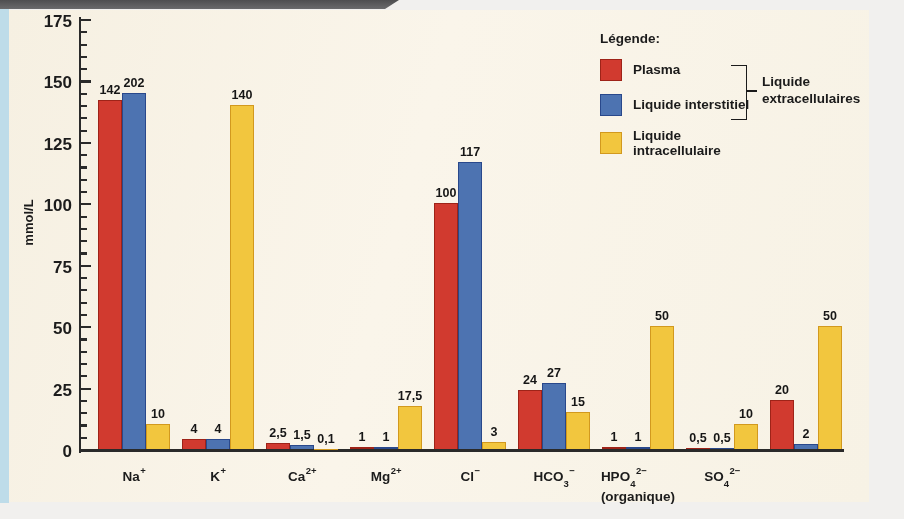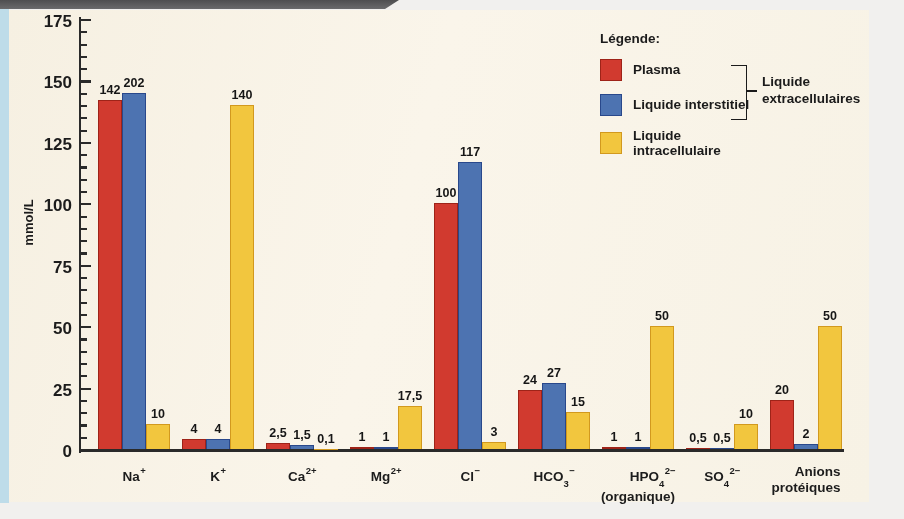--- a/index.html
+++ b/index.html
@@ -33,21 +33,21 @@
   .ylabel{
     position:absolute;left:-7px;top:215px;width:70px;text-align:center;
     font-size:13px;font-weight:600;transform:rotate(-90deg);
   }
   .bar{position:absolute;box-sizing:border-box;}
   .bar-value{
     position:absolute;transform:translateX(-50%);white-space:nowrap;
     font-size:12.5px;font-weight:600;color:#161616;
   }
   .x-cat{
-    position:absolute;transform:translateX(-50%);text-align:right;
+    position:absolute;transform:translateX(-50%);text-align:left;
     font-size:13.5px;font-weight:600;color:#1c1c1c;line-height:16px;white-space:nowrap;
   }
   .x-cat sup{font-size:9.5px;position:relative;top:-1px;left:0.5px;}
   .x-cat sub{font-size:9.5px;position:relative;top:3px;}
   .legend{
     position:absolute;left:600px;top:31px;width:290px;
   }
   .legend-title{font-size:13.5px;font-weight:bold;margin-bottom:12px;}
   .legend-row{display:flex;align-items:center;margin-bottom:12px;min-height:23px;}
   .swatch{width:22px;height:22px;box-sizing:border-box;flex:0 0 22px;margin-right:11px;}
@@ -221,18 +221,14 @@
       <div class="x-cat" style="left: 554px; top: 464px;">
         <div>HCO<sub>3</sub><sup>−</sup></div>
       </div>
       <div class="x-cat" style="left: 638px; top: 464px;">
         <div>HPO<sub>4</sub><sup>2−</sup></div>
         <div>(organique)</div>
       </div>
       <div class="x-cat" style="left: 722px; top: 464px;">
         <div>SO<sub>4</sub><sup>2−</sup></div>
       </div>
-      <div class="x-cat" style="left: 806px; top: 464px;">
-        <div>Anions</div>
-        <div>protéiques</div>
-      </div>
     </div>
 </div>
 
 </body></html>

